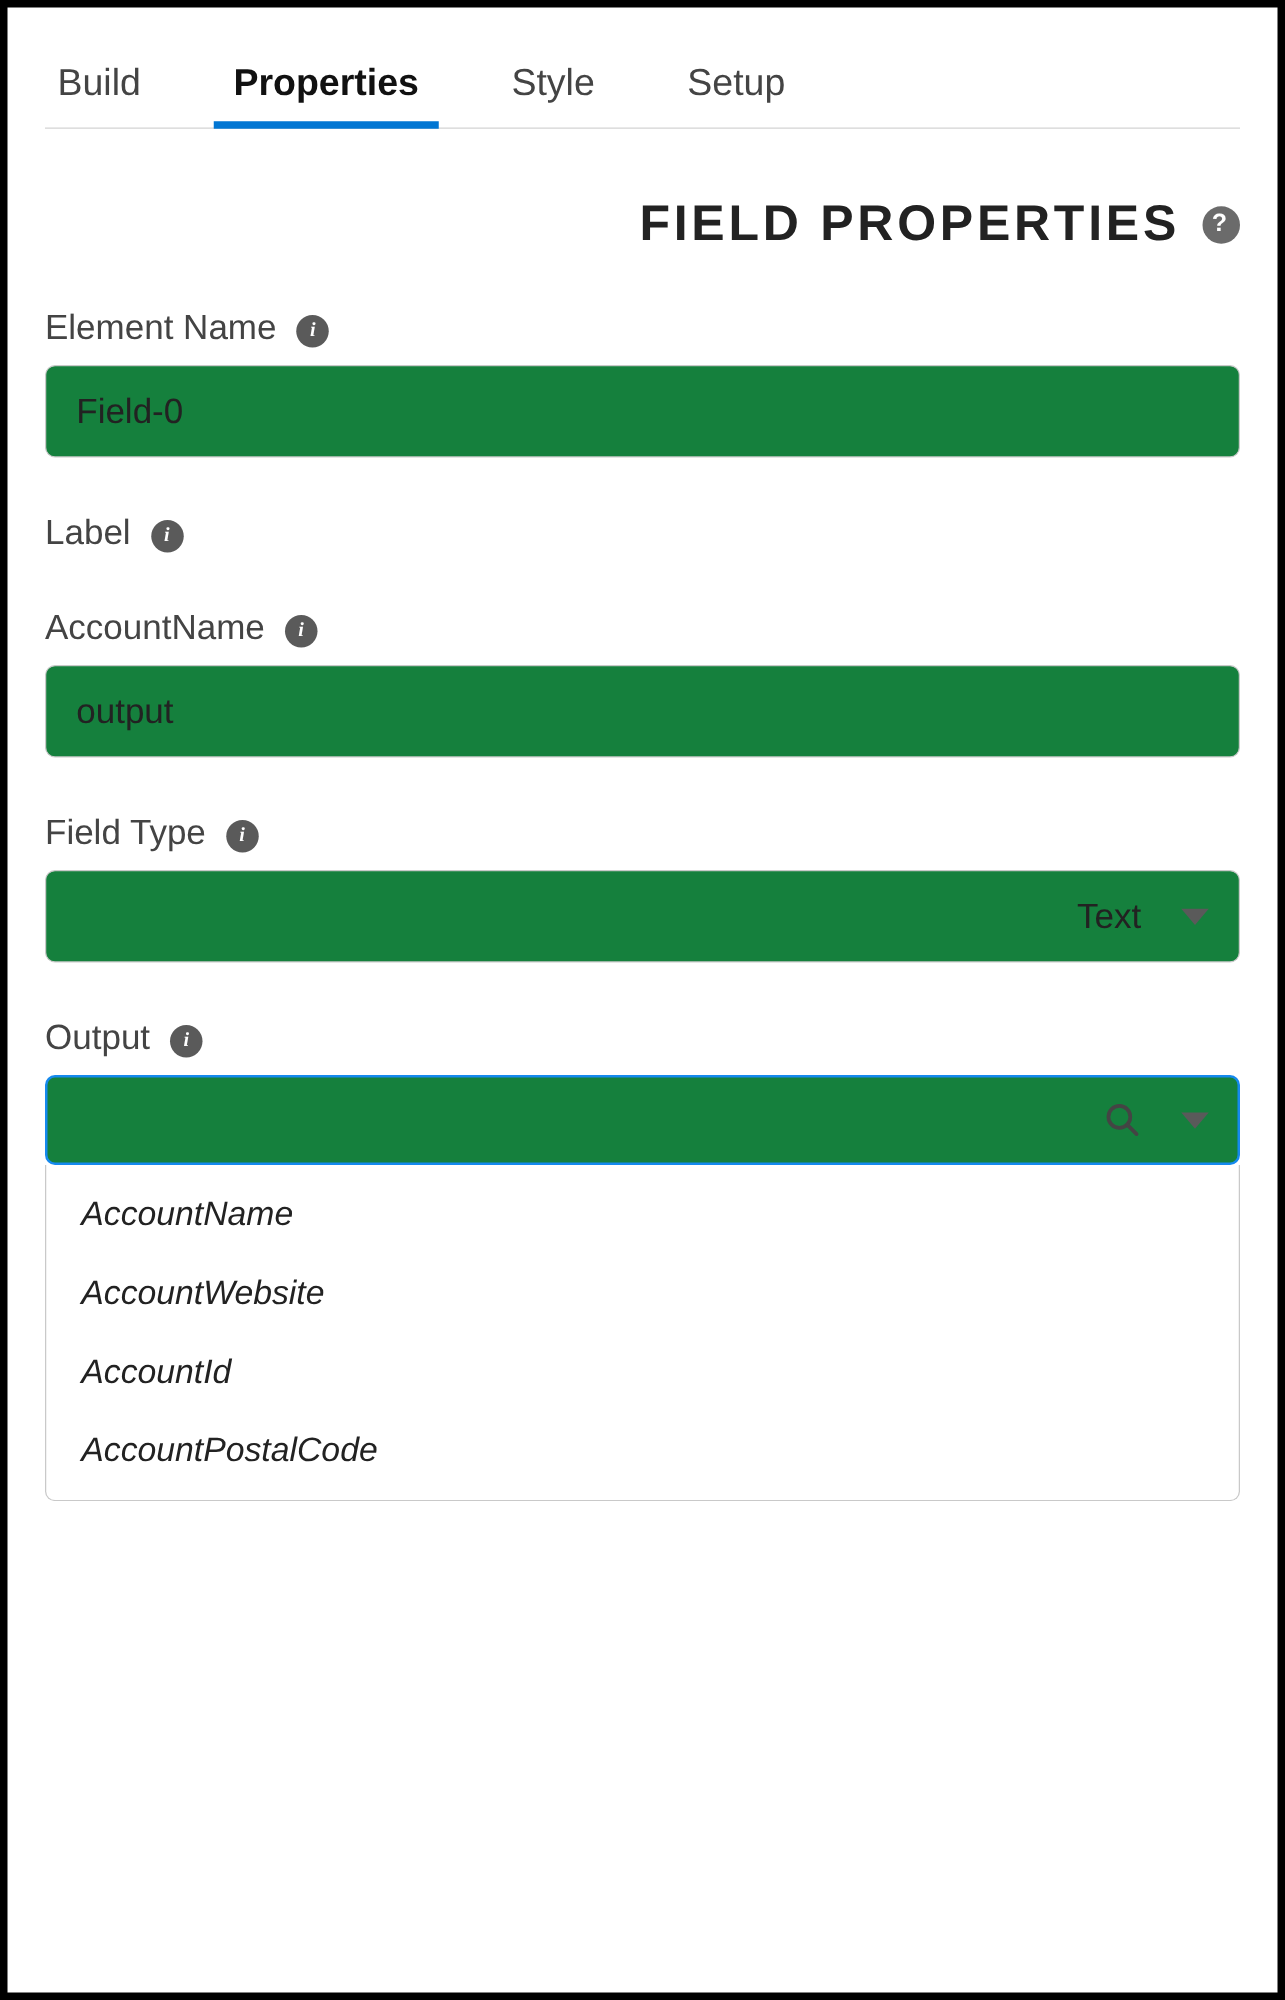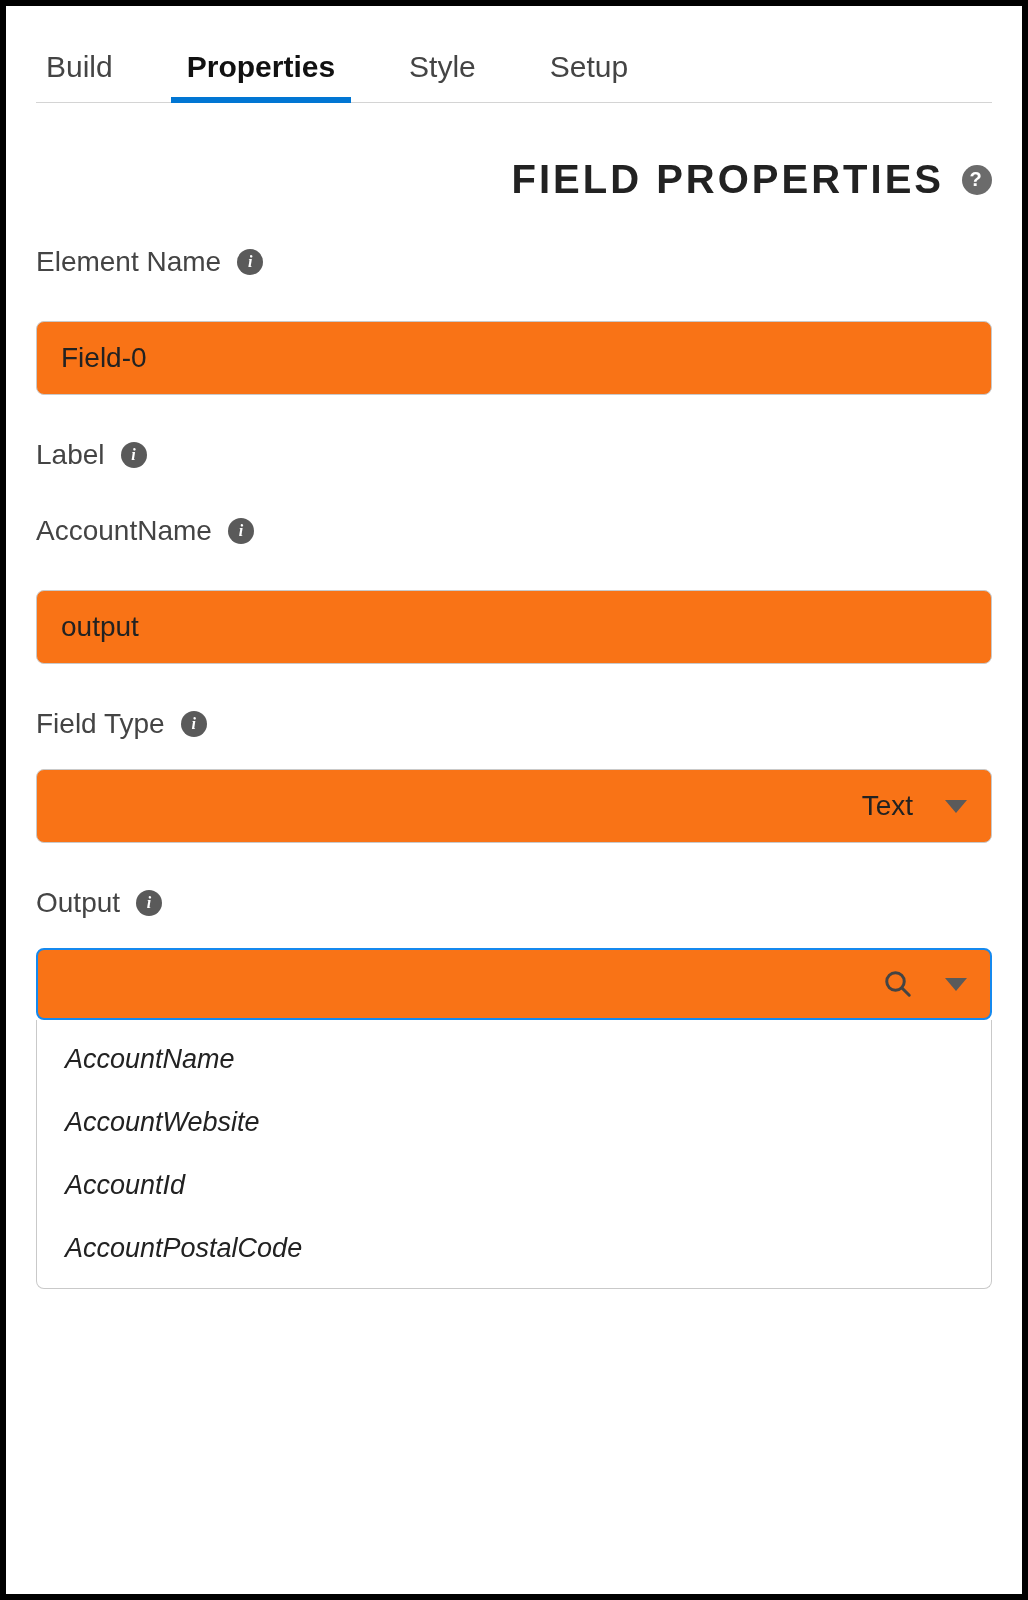--- a/index.html
+++ b/index.html
@@ -62,36 +62,35 @@
     .info-icon {
       width: 26px; height: 26px;
       background: #5a5a5a;
       font-size: 16px;
       font-family: Georgia, serif;
       font-style: italic;
     }
     .field-group { margin-top: 44px; }
     .field-label {
       display: flex;
-      align-items: center;
+      align-items: flex-end;
       gap: 16px;
       font-size: 28px;
       color: #444;
       margin-bottom: 14px;
       margin-top: 32px;
     }
     .text-input, .select-box {
       width: 100%;
       border: 1px solid #c9c9c9;
       border-radius: 8px;
       font-size: 28px;
       padding: 20px 24px;
       color: #222;
-      background: #f97316;
-      margin-top: 29px;
+      background: #15803d;
     }
     .text-input::placeholder { color: #888; }
     .select-box {
       display: flex;
       align-items: center;
       justify-content: flex-end;
       cursor: pointer;
       gap: 32px;
     }
     .combo-focused {

